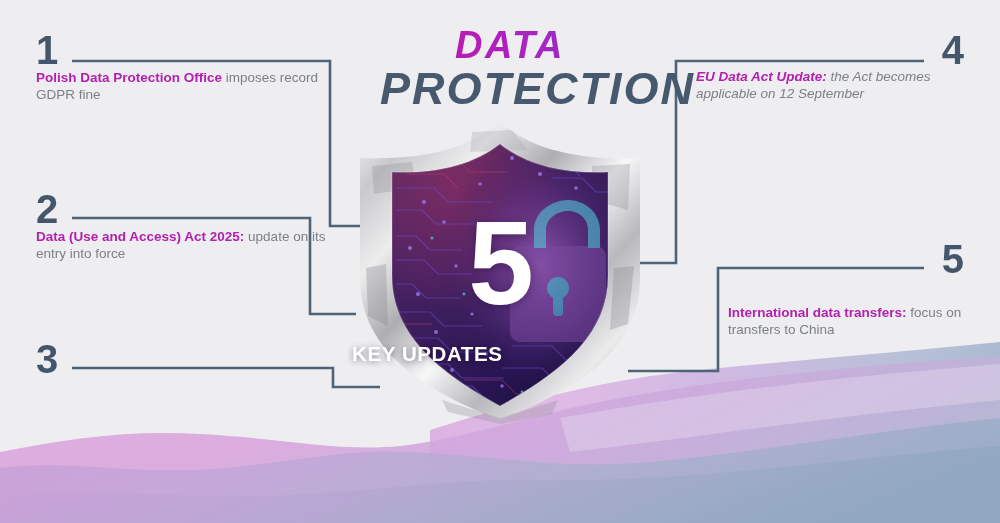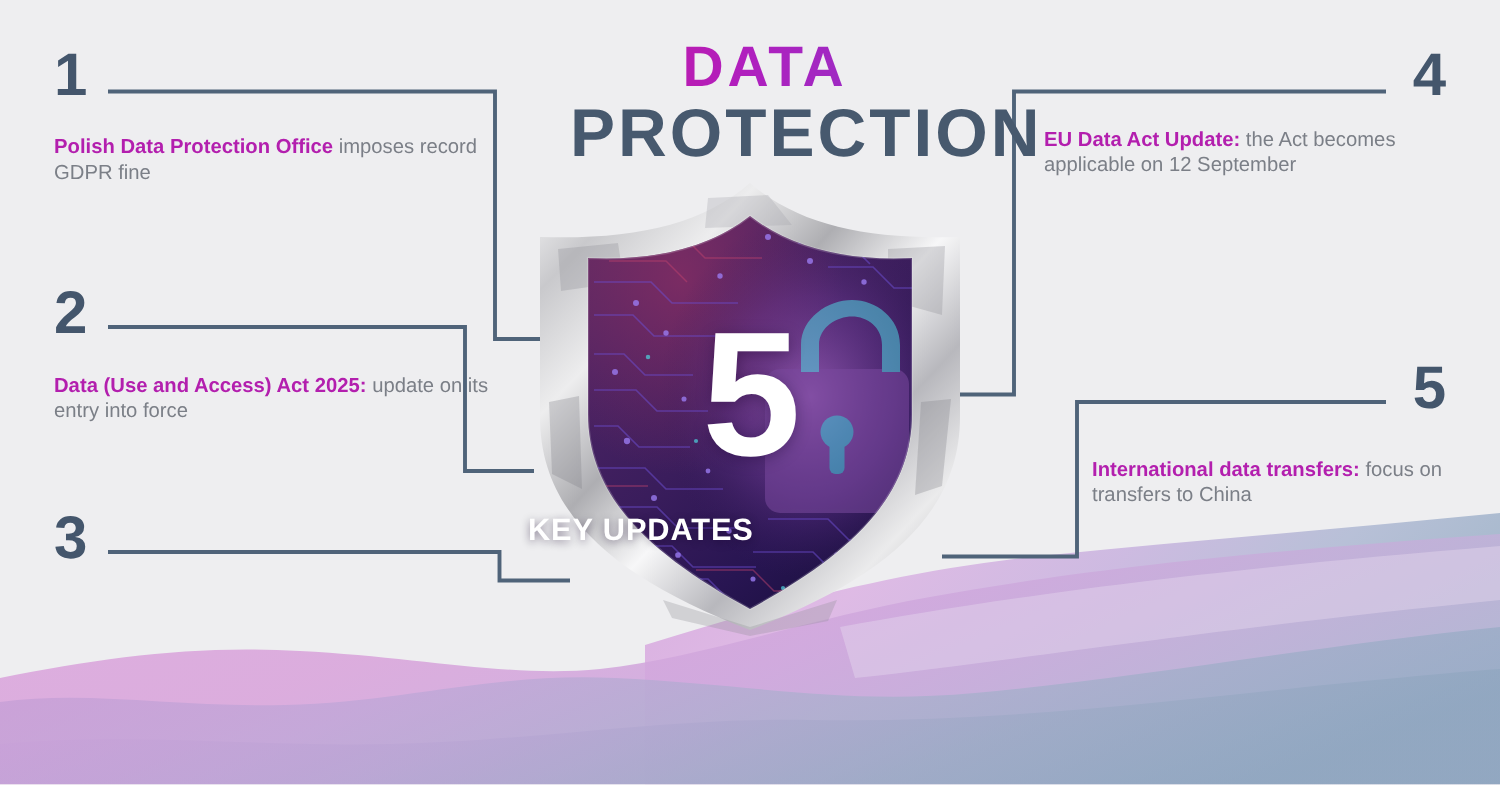--- a/index.html
+++ b/index.html
@@ -27,20 +27,21 @@
     pointer-events: none;
   }
 
   
   #title-block {
     position: absolute;
     left: 380px; top: 26px;
     width: 260px;
     text-align: center;
     line-height: 1.0;
+    font-style: italic;
   }
   #title-line-1 {
     font-size: 38px;
     font-weight: bold;
     letter-spacing: 2.5px;
     background: linear-gradient(95deg, #c8179f 0%, #b01fbe 45%, #8b37c8 100%);
     -webkit-background-clip: text;
     background-clip: text;
     color: transparent;
     -webkit-text-fill-color: transparent;
@@ -70,38 +71,38 @@
     color: #44566c;
     line-height: 0.92;
     letter-spacing: 0px;
   }
   .item-number.right { text-align: right; }
 
   .item-text {
     font-size: 13.5px;
     color: #7b7f87;
     line-height: 1.26;
-    margin-top: 20px;
+    margin-top: 0;
   }
   .item-text .lead {
     color: #b31fae;
     font-weight: bold;
   }
 
   #item-1 { left: 36px; top: 32px; width: 300px; }
   #item-2 { left: 36px; top: 191px; width: 300px; }
   #item-3 { left: 36px; top: 341px; width: 290px; }
   #item-4 { left: 696px; top: 32px; width: 268px; }
   #item-5 { left: 728px; top: 241px; width: 236px; }
 
   #item-4 .item-number, #item-5 .item-number {
     position: absolute;
     right: 0; top: 0;
   }
-  #item-4 .item-text { margin-top: 52px; }
+  #item-4 .item-text { margin-top: 36px; font-style: italic; }
   #item-5 .item-text { margin-top: 63px; }
 
   
   #shield-wrap {
     position: absolute;
     left: 352px; top: 118px;
     width: 296px; height: 306px;
   }
   #shield-svg { display: block; width: 296px; height: 306px; }
 

